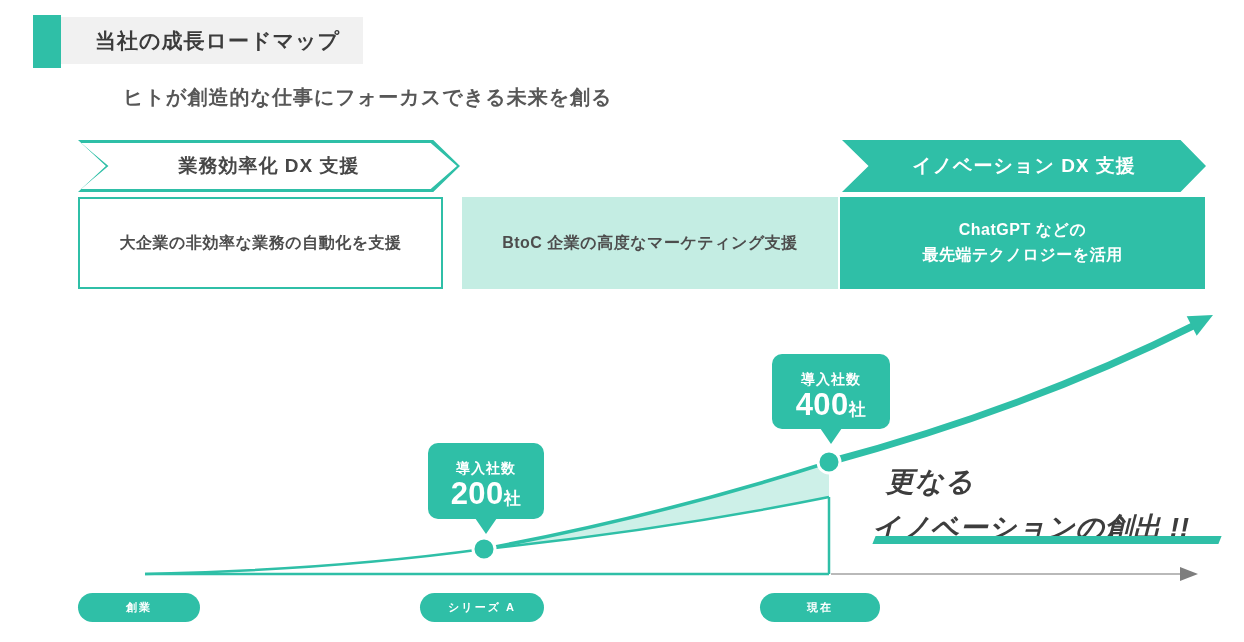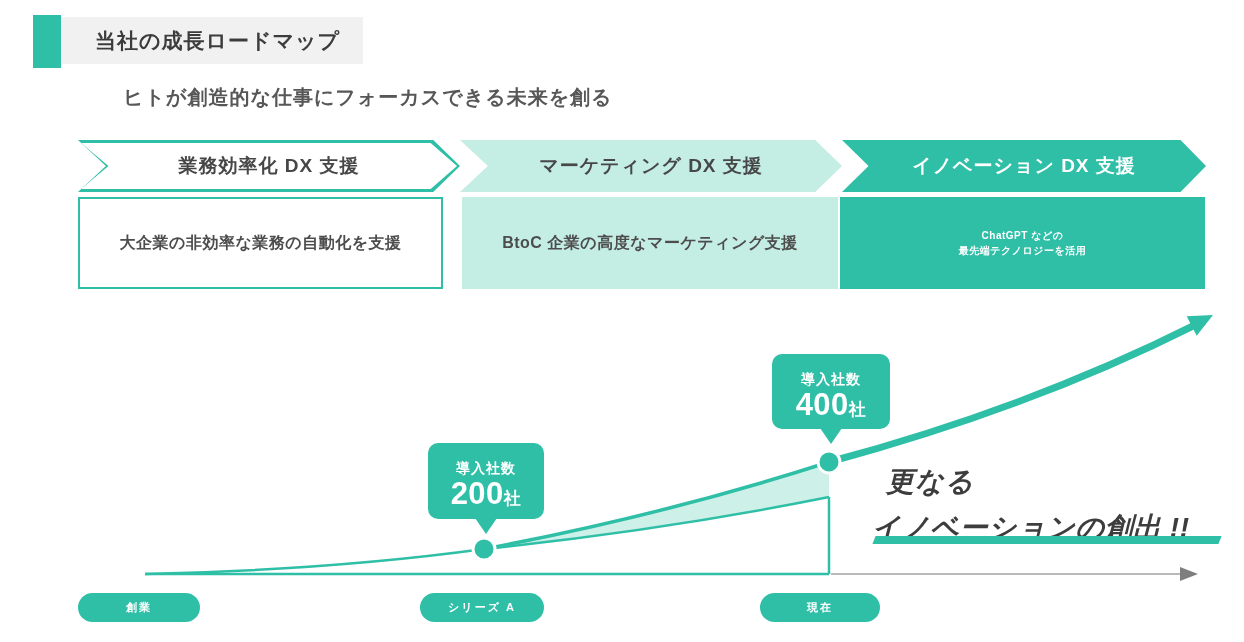--- a/index.html
+++ b/index.html
@@ -41,21 +41,21 @@
 
   
   .desc-box {
     position: absolute; top: 197px; height: 92px;
     display: flex; flex-direction: column; align-items: center; justify-content: center;
     font-size: 16px; font-weight: bold; color: #4D4D4D; letter-spacing: 0.5px;
     text-align: center; line-height: 1.55;
   }
   .box-1 { left: 78px;  width: 365px; background: #ffffff; border: 2px solid #2FBFA7; }
   .box-2 { left: 462px; width: 376px; background: #C4EDE3; }
-  .box-3 { left: 840px; width: 365px; background: #2FBFA7; color: #ffffff; font-size: 10px; }
+  .box-3 { left: 840px; width: 365px; background: #2FBFA7; color: #ffffff; font-size: 16px; }
 
   
   .chart-svg { position: absolute; left: 0; top: 0; width: 1244px; height: 642px; }
 
   
   .callout {
     position: absolute; background: #2FBFA7; border-radius: 10px;
     color: #ffffff; text-align: center; z-index: 3;
   }
   .callout .pointer {
@@ -108,23 +108,20 @@
 
   <div class="accent-block"></div>
   <div class="title-band">
     <h1>当社の成長ロードマップ</h1>
   </div>
   <div class="subtitle">ヒトが創造的な仕事にフォーカスできる未来を創る</div>
 
   <div class="banner banner-1">
     <div class="inner-fill"></div>
     <span>業務効率化 DX 支援</span>
-  </div>
-  <div class="banner banner-2">
-    <span>マーケティング DX 支援</span>
   </div>
   <div class="banner banner-3">
     <span>イノベーション DX 支援</span>
   </div>
 
   <div class="desc-box box-1">
     <span>大企業の非効率な業務の自動化を支援</span>
   </div>
   <div class="desc-box box-2">
     <span>BtoC 企業の高度なマーケティング支援</span>

